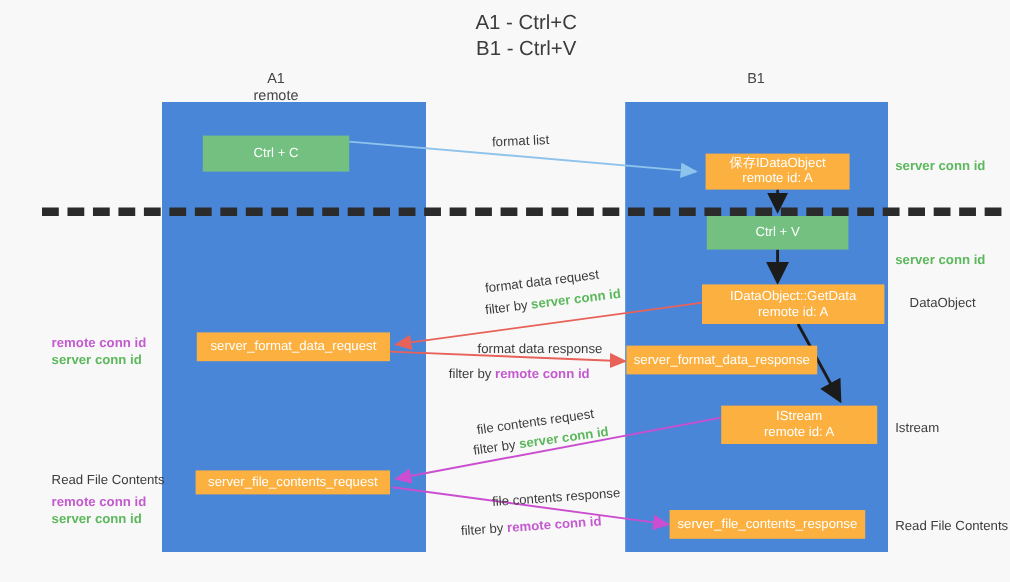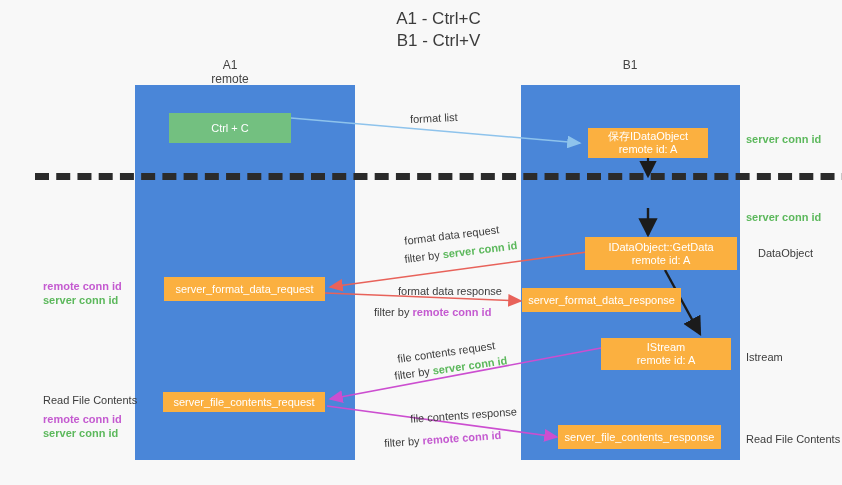--- a/index.html
+++ b/index.html
@@ -88,20 +88,23 @@
 
   <div class="box green" style="left:134px;top:113px;width:122px;height:30px;">
     <div>Ctrl + C</div>
   </div>
 
   <div class="box orange" style="left:553px;top:128px;width:120px;height:30px;">
     <div>保存IDataObject</div>
     <div class="l2">remote id: A</div>
   </div>
 
+  <div class="box green" style="left:554px;top:180px;width:118px;height:28px;">
+    <div>Ctrl + V</div>
+  </div>
 
   <div class="box orange" style="left:550px;top:237px;width:152px;height:33px;">
     <div>IDataObject::GetData</div>
     <div class="l2">remote id: A</div>
   </div>
 
   <div class="box orange" style="left:566px;top:338px;width:130px;height:32px;">
     <div>IStream</div>
     <div class="l2">remote id: A</div>
   </div>

